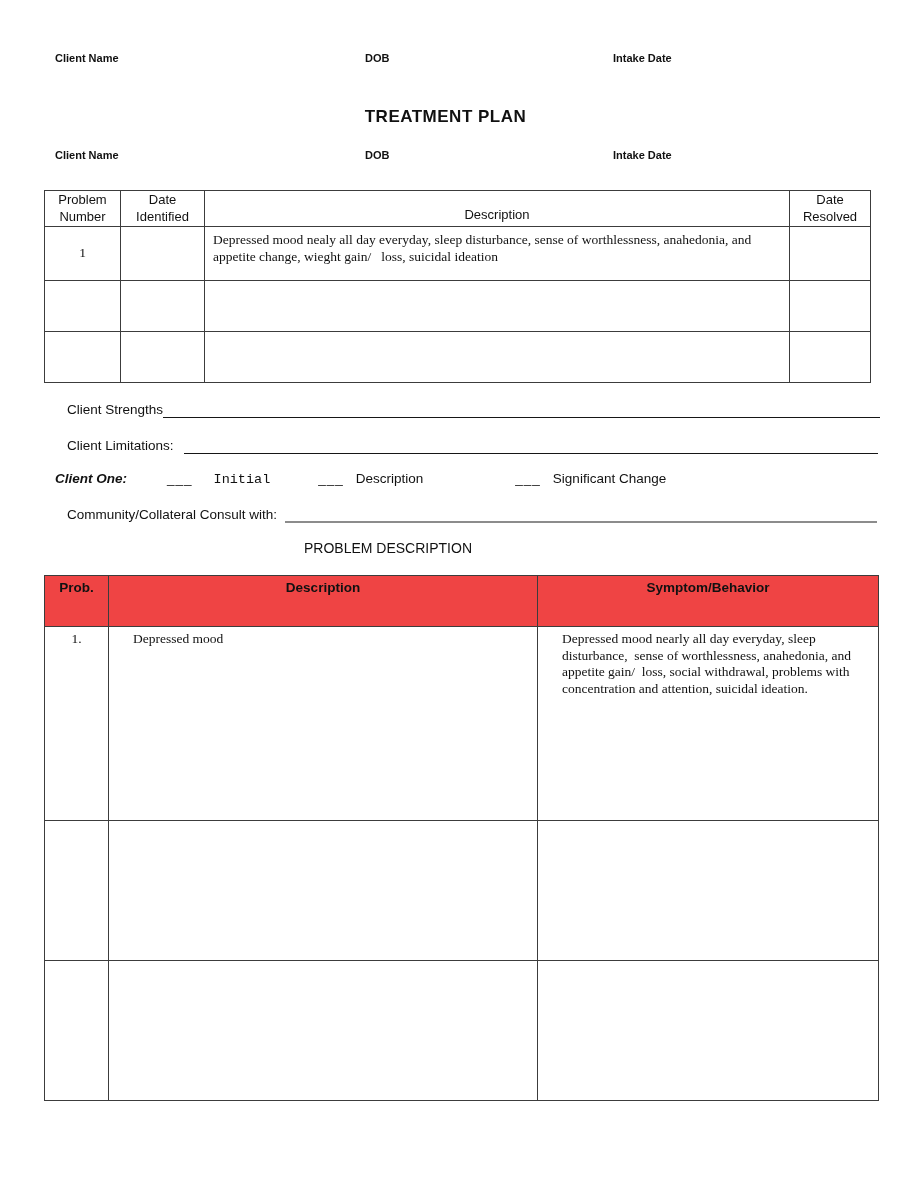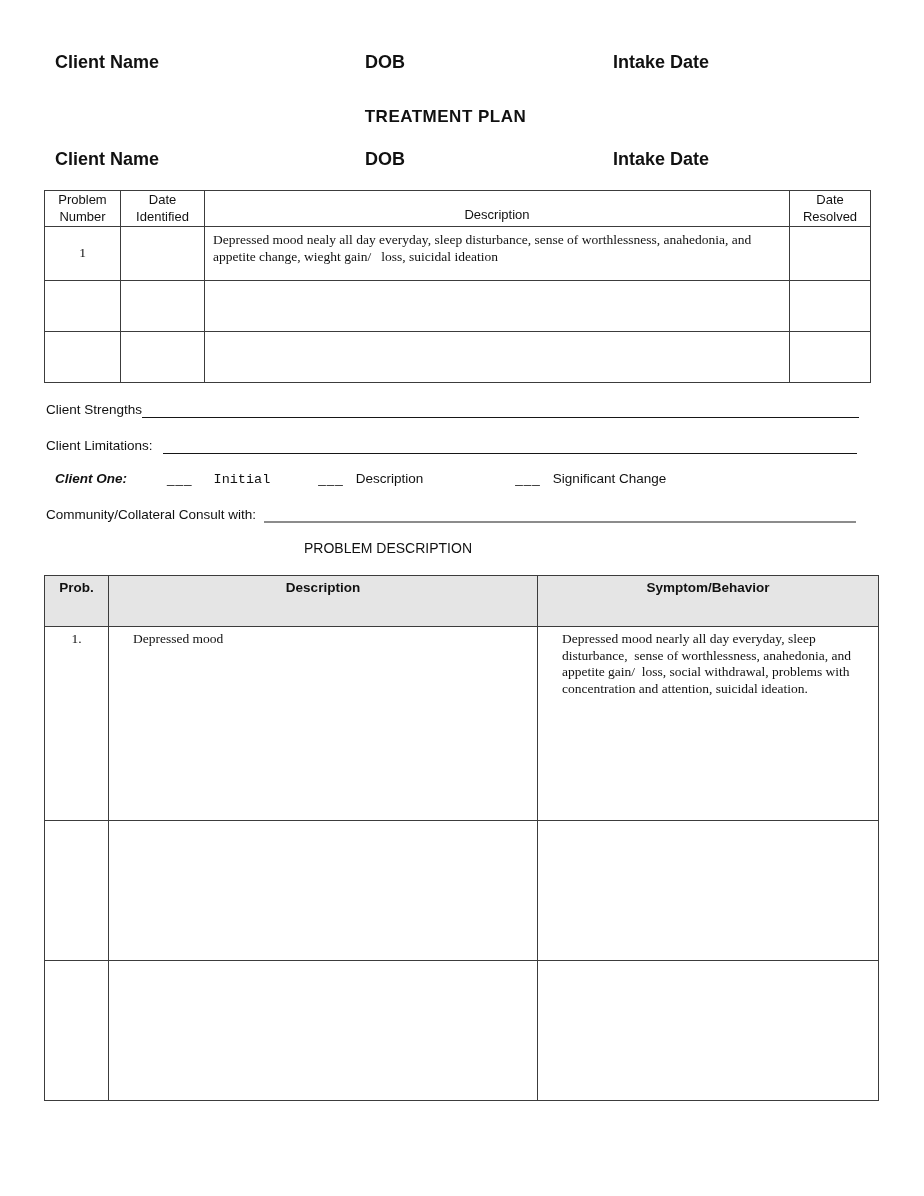--- a/index.html
+++ b/index.html
@@ -6,21 +6,21 @@
   body {
     width:924px; height:1196px;
     background:#ffffff;
     font-family:"Liberation Sans", sans-serif;
     color:#111;
     position:relative;
   }
 
   
   .hdr-row { position:absolute; left:0; width:924px; height:20px; }
-  .hdr-field { position:absolute; font-size:18px; font-weight:bold; white-space:nowrap; }
+  .hdr-field { position:absolute; font-size:11px; font-weight:bold; white-space:nowrap; }
   .hf-0 { left:55px; }
   .hf-1 { left:365px; }
   .hf-2 { left:613px; }
 
   .doc-title {
     position:absolute; top:107px; left:0; width:891px;
     text-align:center; font-size:17px; font-weight:bold; letter-spacing:0.5px;
   }
 
   
@@ -34,40 +34,40 @@
     text-align:center; vertical-align:middle; line-height:1.25; padding:1px 2px;
   }
   #problem-table th.desc-th { vertical-align:bottom; padding-bottom:3px; }
   #problem-table td {
     font-family:"Liberation Serif", serif; font-size:13.5px;
     vertical-align:top; padding:5px 8px 0 8px; white-space:pre-wrap; line-height:1.25;
   }
   #problem-table td.num-cell { text-align:center; vertical-align:middle; padding:0 2px; }
 
   
-  .field-line { position:absolute; left:46px; display:flex; align-items:flex-end; font-size:13.5px; }
+  .field-line { position:absolute; left:67px; display:flex; align-items:flex-end; font-size:13.5px; }
   .field-line .lbl { white-space:pre; line-height:17px; }
   .fill-line { flex:1; height:15px; border-bottom:1.6px solid #161616; }
   .fill-line.gray { border-bottom:2.2px solid #8c8c8c; }
 
   .check-line { position:absolute; left:55px; top:471px; font-size:13.5px; display:flex; align-items:baseline; }
   .check-label { font-weight:bold; font-style:italic; }
   .blank { letter-spacing:1px; }
   .b1 { margin-left:40px; } .o1 { margin-left:21px;font-family:Liberation Mono, monospace; }
   .b2 { margin-left:48px; } .o2 { margin-left:12px; }
   .b3 { margin-left:92px; } .o3 { margin-left:12px; }
 
   .section-title {
     position:absolute; top:540px; left:0; width:776px;
     text-align:center; font-size:14px; font-weight:normal;
   }
 
   #description-table { top:575px; width:834px; }
   #description-table th {
-    background:#e5e5e5; font-size:13.5px; font-weight:bold;
+    background:#ef4444; font-size:13.5px; font-weight:bold;
     text-align:center; vertical-align:top; padding:4px 2px 1px 2px;
   }
   #description-table td {
     font-family:"Liberation Serif", serif; font-size:13.5px;
     vertical-align:top; padding:4px 8px 0 24px; white-space:pre-wrap; line-height:1.24;
   }
   #description-table td.prob-cell { text-align:center; padding:4px 2px 0 2px; }
 </style>
 </head>
 <body>

